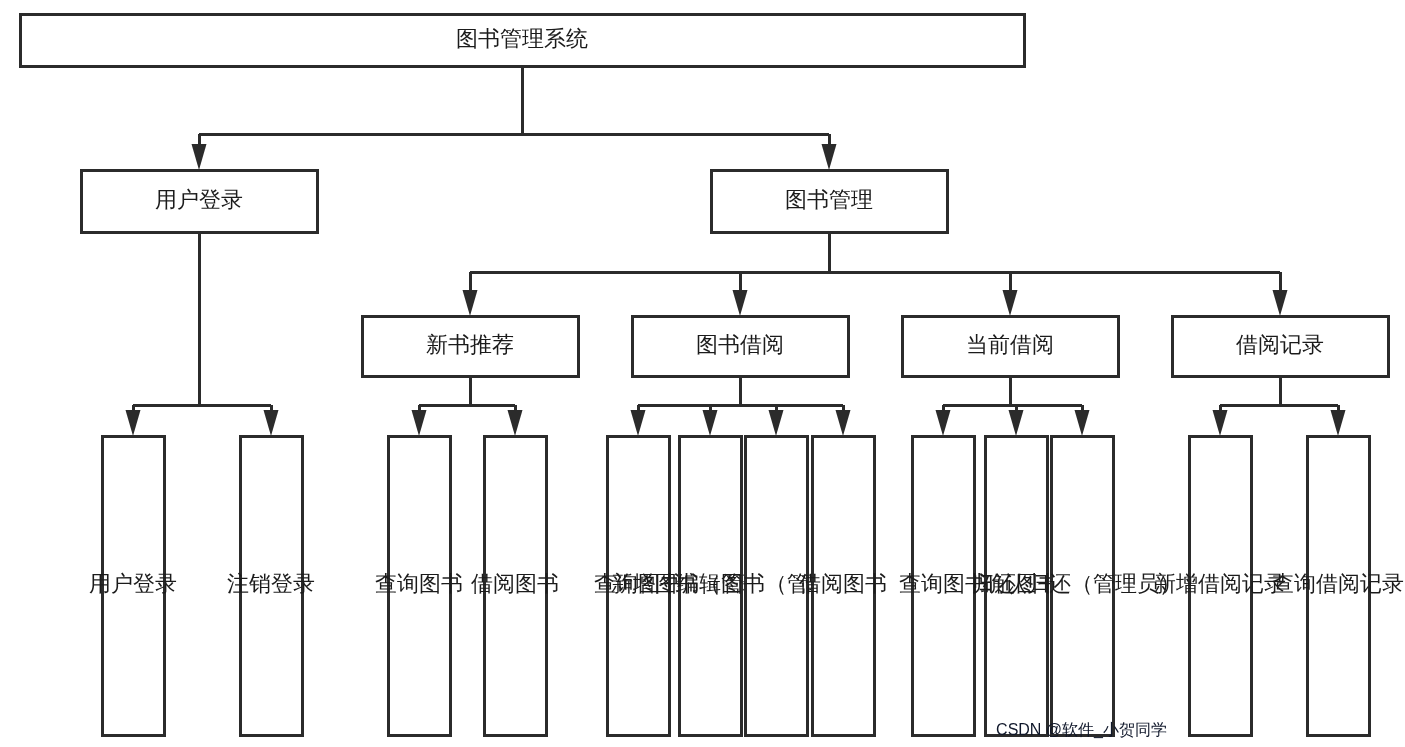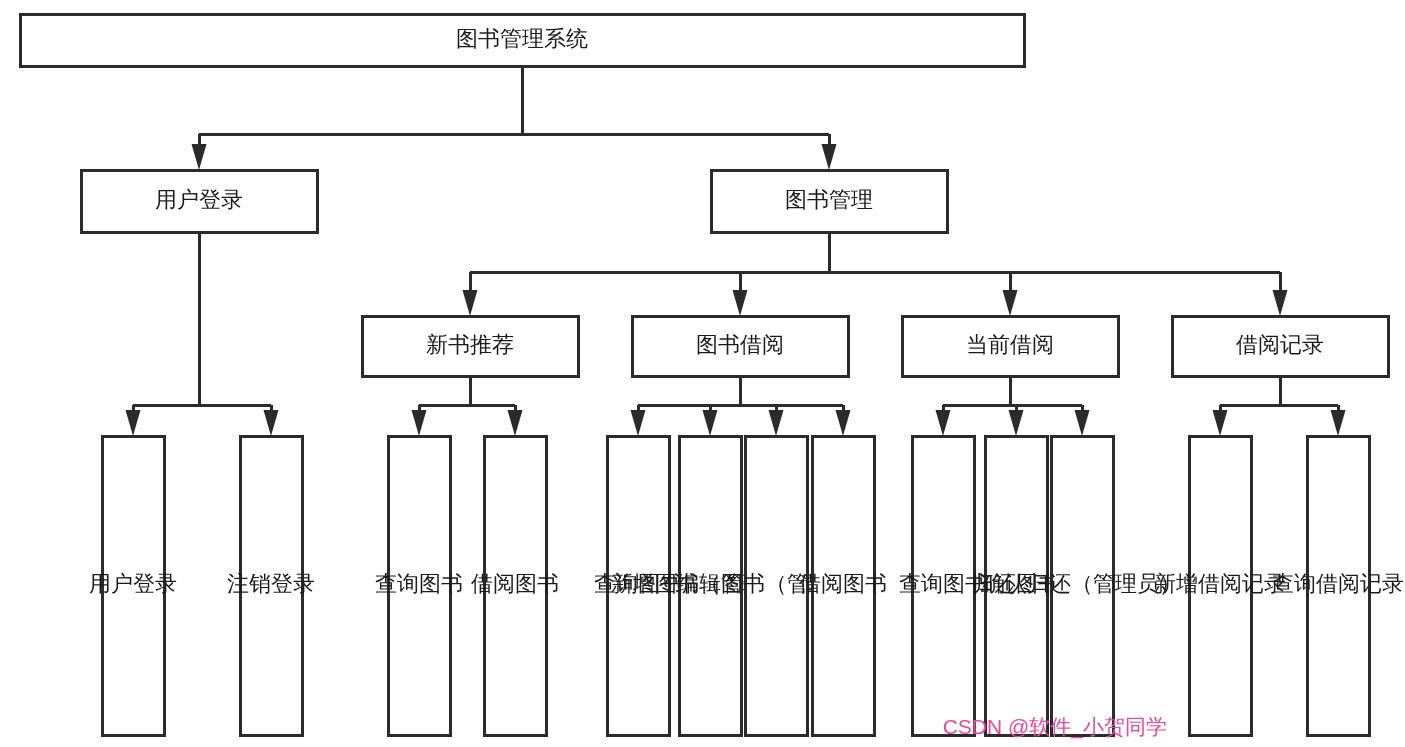--- a/index.html
+++ b/index.html
@@ -48,22 +48,22 @@
   .arrow-head {
     fill: #2b2b2b;
     stroke: none;
     shape-rendering: auto;
   }
   .watermark {
     position: absolute;
     right: 8px;
     bottom: 6px;
     font-family: "Liberation Sans", "DejaVu Sans", sans-serif;
-    font-size: 21px;
-    color: #ec4899;
+    font-size: 16px;
+    color: #0f172a;
     white-space: nowrap;
     user-select: none;
   }
 </style>
 </head>
 <body>
 
 <div id="diagram-root">
   <svg class="diagram" viewBox="0 0 1405 747" xmlns="http://www.w3.org/2000/svg">
     <g id="connector-layer">

